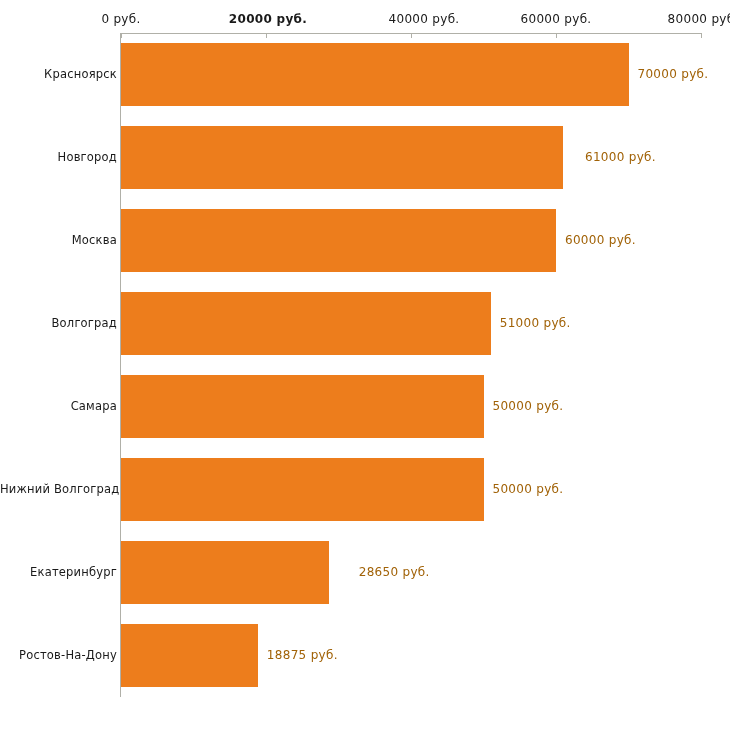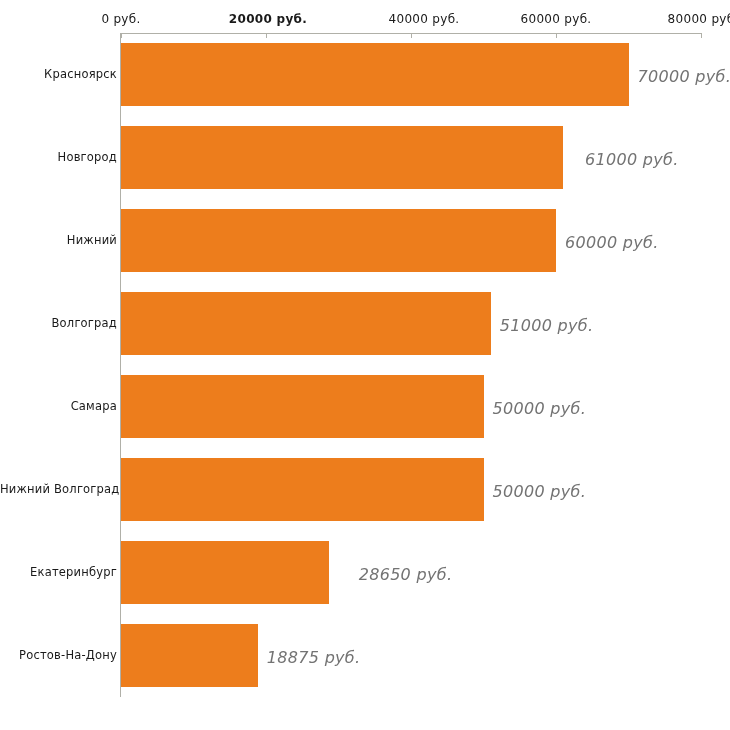--- a/index.html
+++ b/index.html
@@ -69,25 +69,24 @@
     white-space: nowrap;
     letter-spacing: 0.2px;
   }
   .bar {
     position: absolute;
     left: 121px;
     background: #ED7D1C;
   }
   .bar-value-label {
     position: absolute;
-    font-size: 16px;
-    color: #737373;
+    font-size: 12px;
+    color: #a16207;
     white-space: nowrap;
     letter-spacing: 0.3px;
-    font-style: italic;
   }
 </style>
 </head>
 <body>
 
 <div id="chart-root">
   <div class="plot-area">
     <div class="axis-x-line"></div>
     <div class="axis-y-line"></div>
     <div id="ticks-layer">
@@ -98,21 +97,21 @@
         <div class="tick-mark" style="left: 411px;"></div>
         <div class="tick-label" style="left: 424px;">40000 руб.</div>
         <div class="tick-mark" style="left: 556px;"></div>
         <div class="tick-label" style="left: 556px;">60000 руб.</div>
         <div class="tick-mark" style="left: 701px;"></div>
         <div class="tick-label" style="left: 701px;">80000 руб</div>
       </div>
     <div id="cats-layer">
         <div class="cat-label-wrap" style="top: 66.5px;">Красноярск</div>
         <div class="cat-label-wrap" style="top: 149.5px;">Новгород</div>
-        <div class="cat-label-wrap" style="top: 232.5px;">Нижний</div>
+        <div class="cat-label-wrap" style="top: 232.5px;">Москва</div>
         <div class="cat-label-wrap" style="top: 315.5px;">Волгоград</div>
         <div class="cat-label-wrap" style="top: 398.5px;">Самара</div>
         <div class="cat-label-wrap" style="top: 481.5px;">Нижний Волгоград</div>
         <div class="cat-label-wrap" style="top: 564.5px;">Екатеринбург</div>
         <div class="cat-label-wrap" style="top: 647.5px;">Ростов-На-Дону</div>
       </div>
     <div id="bars-layer">
         <div class="bar" title="Красноярск 70000 руб." style="top: 43px; width: 507.5px; height: 63px; background: rgb(237, 125, 28);"></div>
         <div class="bar-value-label" style="left: 637.5px; top: 66.5px;">70000 руб.</div>
         <div class="bar" title="Челябинск 61000 руб." style="top: 126px; width: 442.25px; height: 63px; background: rgb(237, 125, 28);"></div>

